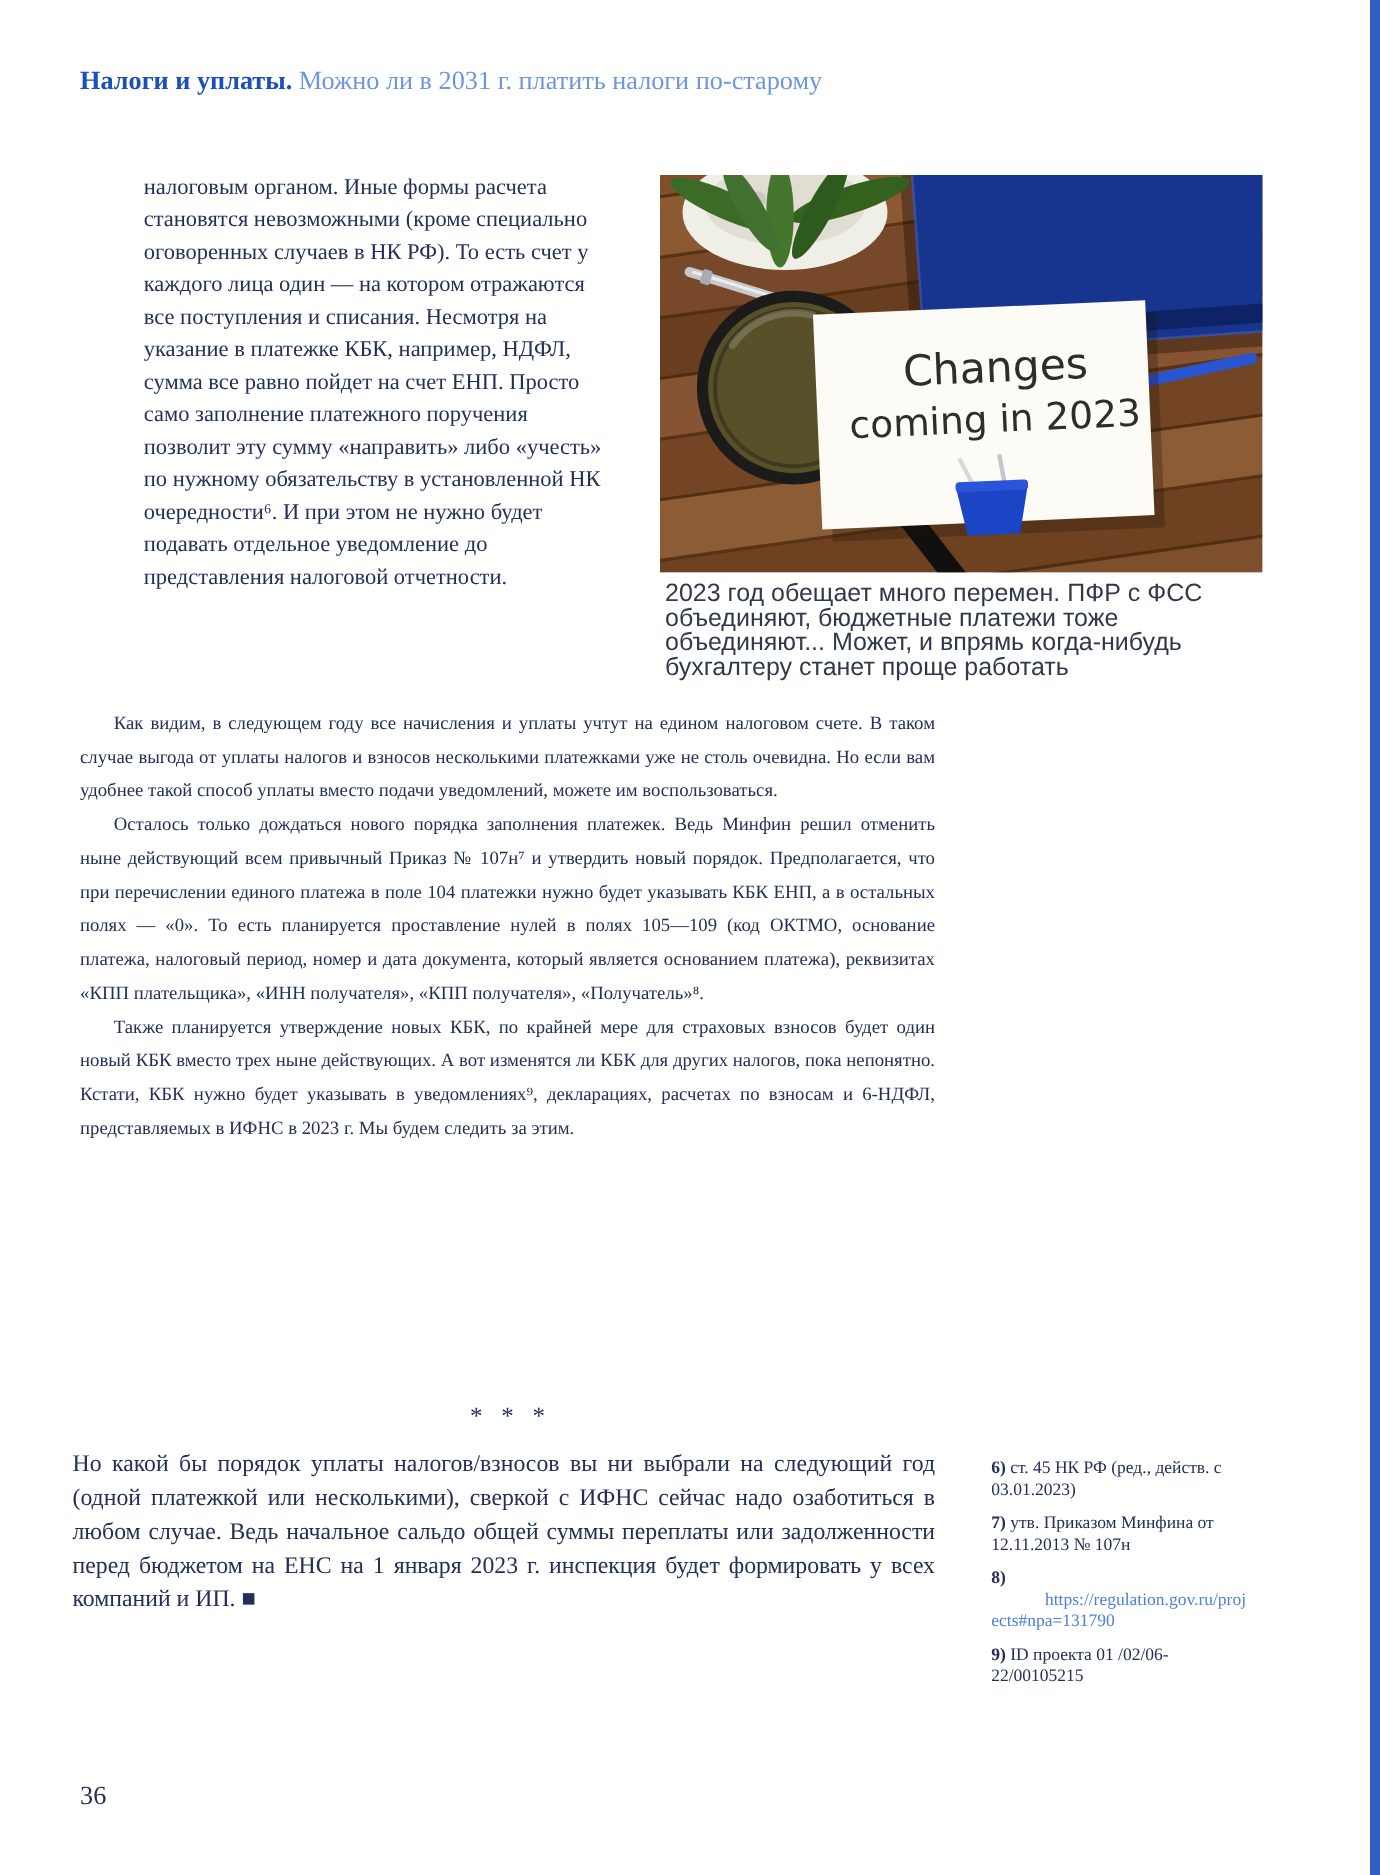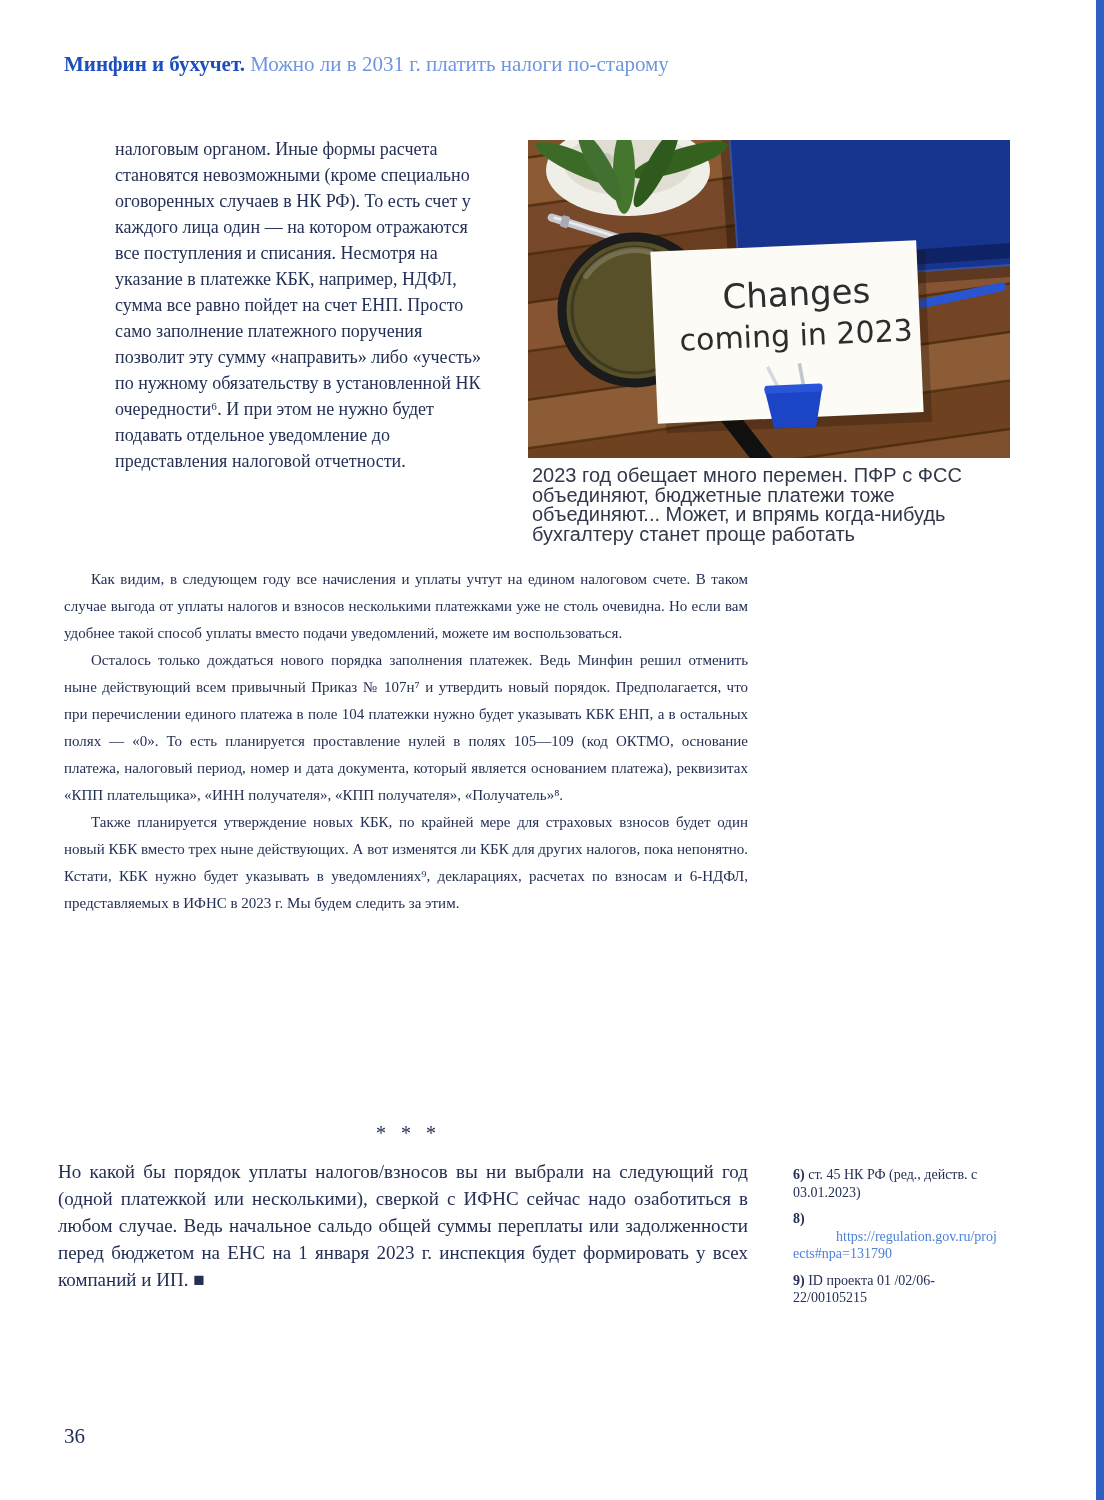--- a/index.html
+++ b/index.html
@@ -70,21 +70,21 @@
   }
 </style>
 </head>
 <body>
 
 <div class="page">
 
   <div class="edge-bar"></div>
 
   <div class="header">
-    <span class="header-title">Минфин и бухучет.</span>
+    <span class="header-title">Налоги и уплаты.</span>
     <span class="header-subtitle">Можно ли в 2031 г. платить налоги по-старому</span>
   </div>
 
   <div class="intro-col">налоговым органом. Иные формы расчета становятся невозможными (кроме специально оговоренных случаев в НК РФ). То есть счет у каждого лица один — на котором отражаются все поступления и списания. Несмотря на указание в платежке КБК, например, НДФЛ, сумма все равно пойдет на счет ЕНП. Просто само заполнение платежного поручения позволит эту сумму «направить» либо «учесть» по нужному обязательству в установленной НК очередности⁶. И при этом не нужно будет подавать отдельное уведомление до представления налоговой отчетности.</div>
 
   <div class="photo-wrap">
     <svg width="482" height="318" viewBox="0 0 482 318">
 
       <rect x="0" y="0" width="482" height="318" fill="#6f4223"></rect>
       <g transform="rotate(-8 241 159)">
@@ -175,20 +175,24 @@
   <div class="separator">* * *</div>
 
   <div class="final-para">Но какой бы порядок уплаты налогов/взносов вы ни выбрали на следующий год (одной платежкой или несколькими), сверкой с ИФНС сейчас надо озаботиться в любом случае. Ведь начальное сальдо общей суммы переплаты или задолженности перед бюджетом на ЕНС на 1 января 2023 г. инспекция будет формировать у всех компаний и ИП. ■</div>
 
   <div class="footnotes">
     <div class="footnote">
       <span class="fn-num">6)</span>
       <span>ст. 45 НК РФ (ред., действ. с 03.01.2023)</span>
     </div>
     <div class="footnote">
+      <span class="fn-num">7)</span>
+      <span>утв. Приказом Минфина от 12.11.2013 № 107н</span>
+    </div>
+    <div class="footnote">
       <span class="fn-num">8)</span>
       <a class="fn-link">https://regulation.gov.ru/projects#npa=131790</a>
     </div>
     <div class="footnote">
       <span class="fn-num">9)</span>
       <span>ID проекта 01 /02/06-22/00105215</span>
     </div>
   </div>
 
   <div class="page-number">36</div>

